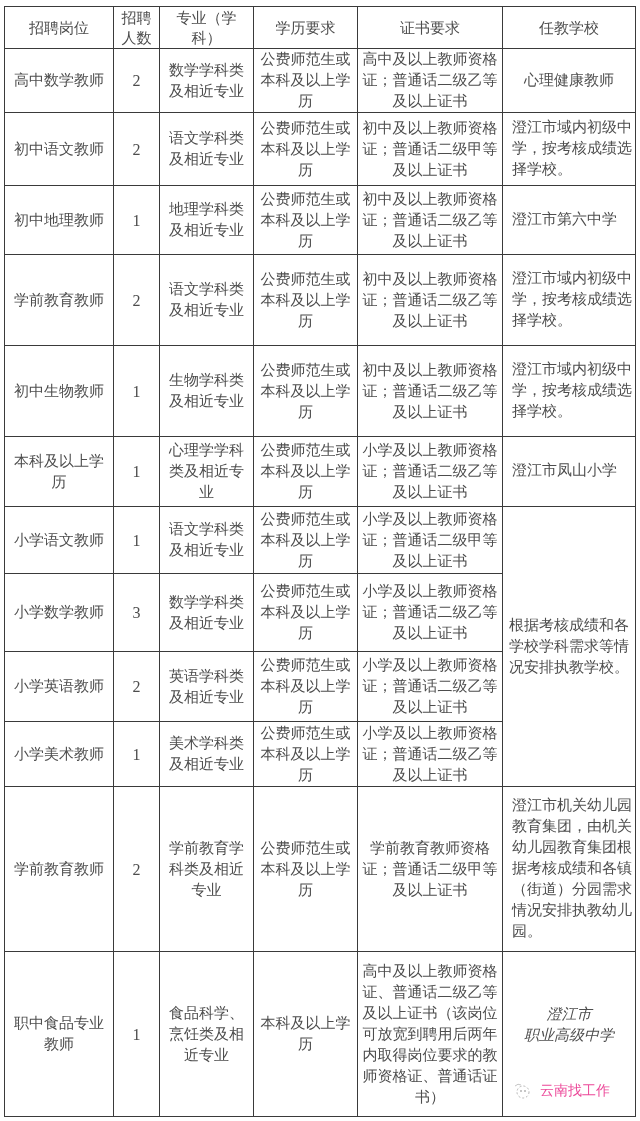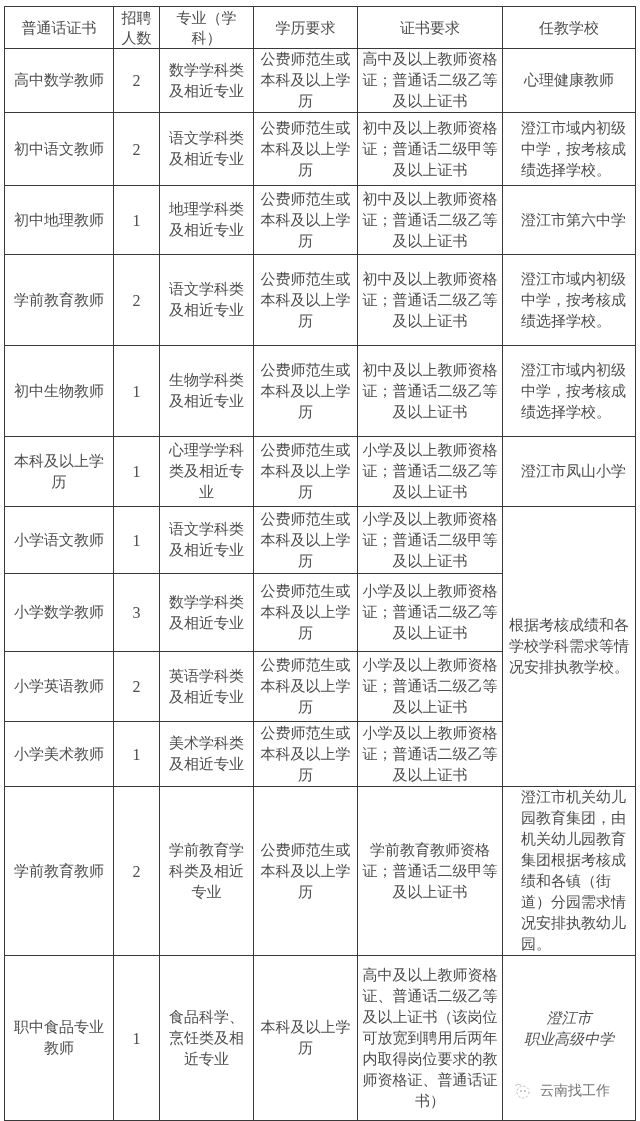--- a/index.html
+++ b/index.html
@@ -39,34 +39,35 @@
     th {
       font-size: 15px;
       line-height: 20px;
     }
     .num {
       font-family: "Liberation Serif", "DejaVu Serif", serif;
       font-size: 16px;
     }
     .left {
       text-align: left;
-      padding-left: 18px;
+      padding-left: 9px;
+      font-family: Liberation Mono, monospace;
     }
     .col-school-merged {
       text-align: left;
       padding-left: 6px;
     }
     .watermark {
       position: absolute;
       left: 512px;
       top: 1082px;
       display: flex;
       align-items: center;
       gap: 6px;
-      color: #737373;
+      color: #ec4899;
       font-size: 14px;
     }
     .wm-icon {
       width: 22px;
       height: 18px;
       display: inline-block;
     }
   </style>
 </head>
 <body>
@@ -76,21 +77,21 @@
     <colgroup>
       <col style="width:109px">
       <col style="width:46px">
       <col style="width:94px">
       <col style="width:104px">
       <col style="width:145px">
       <col style="width:133px">
     </colgroup>
     <thead>
       <tr style="height:42px">
-        <th>普通话证书</th>
+        <th>招聘岗位</th>
         <th>招聘人数</th>
         <th>专业（学科）</th>
         <th>学历要求</th>
         <th>证书要求</th>
         <th>任教学校</th>
       </tr>
     </thead>
     <tbody>
       <tr style="height:63px">
         <td>高中数学教师</td>

